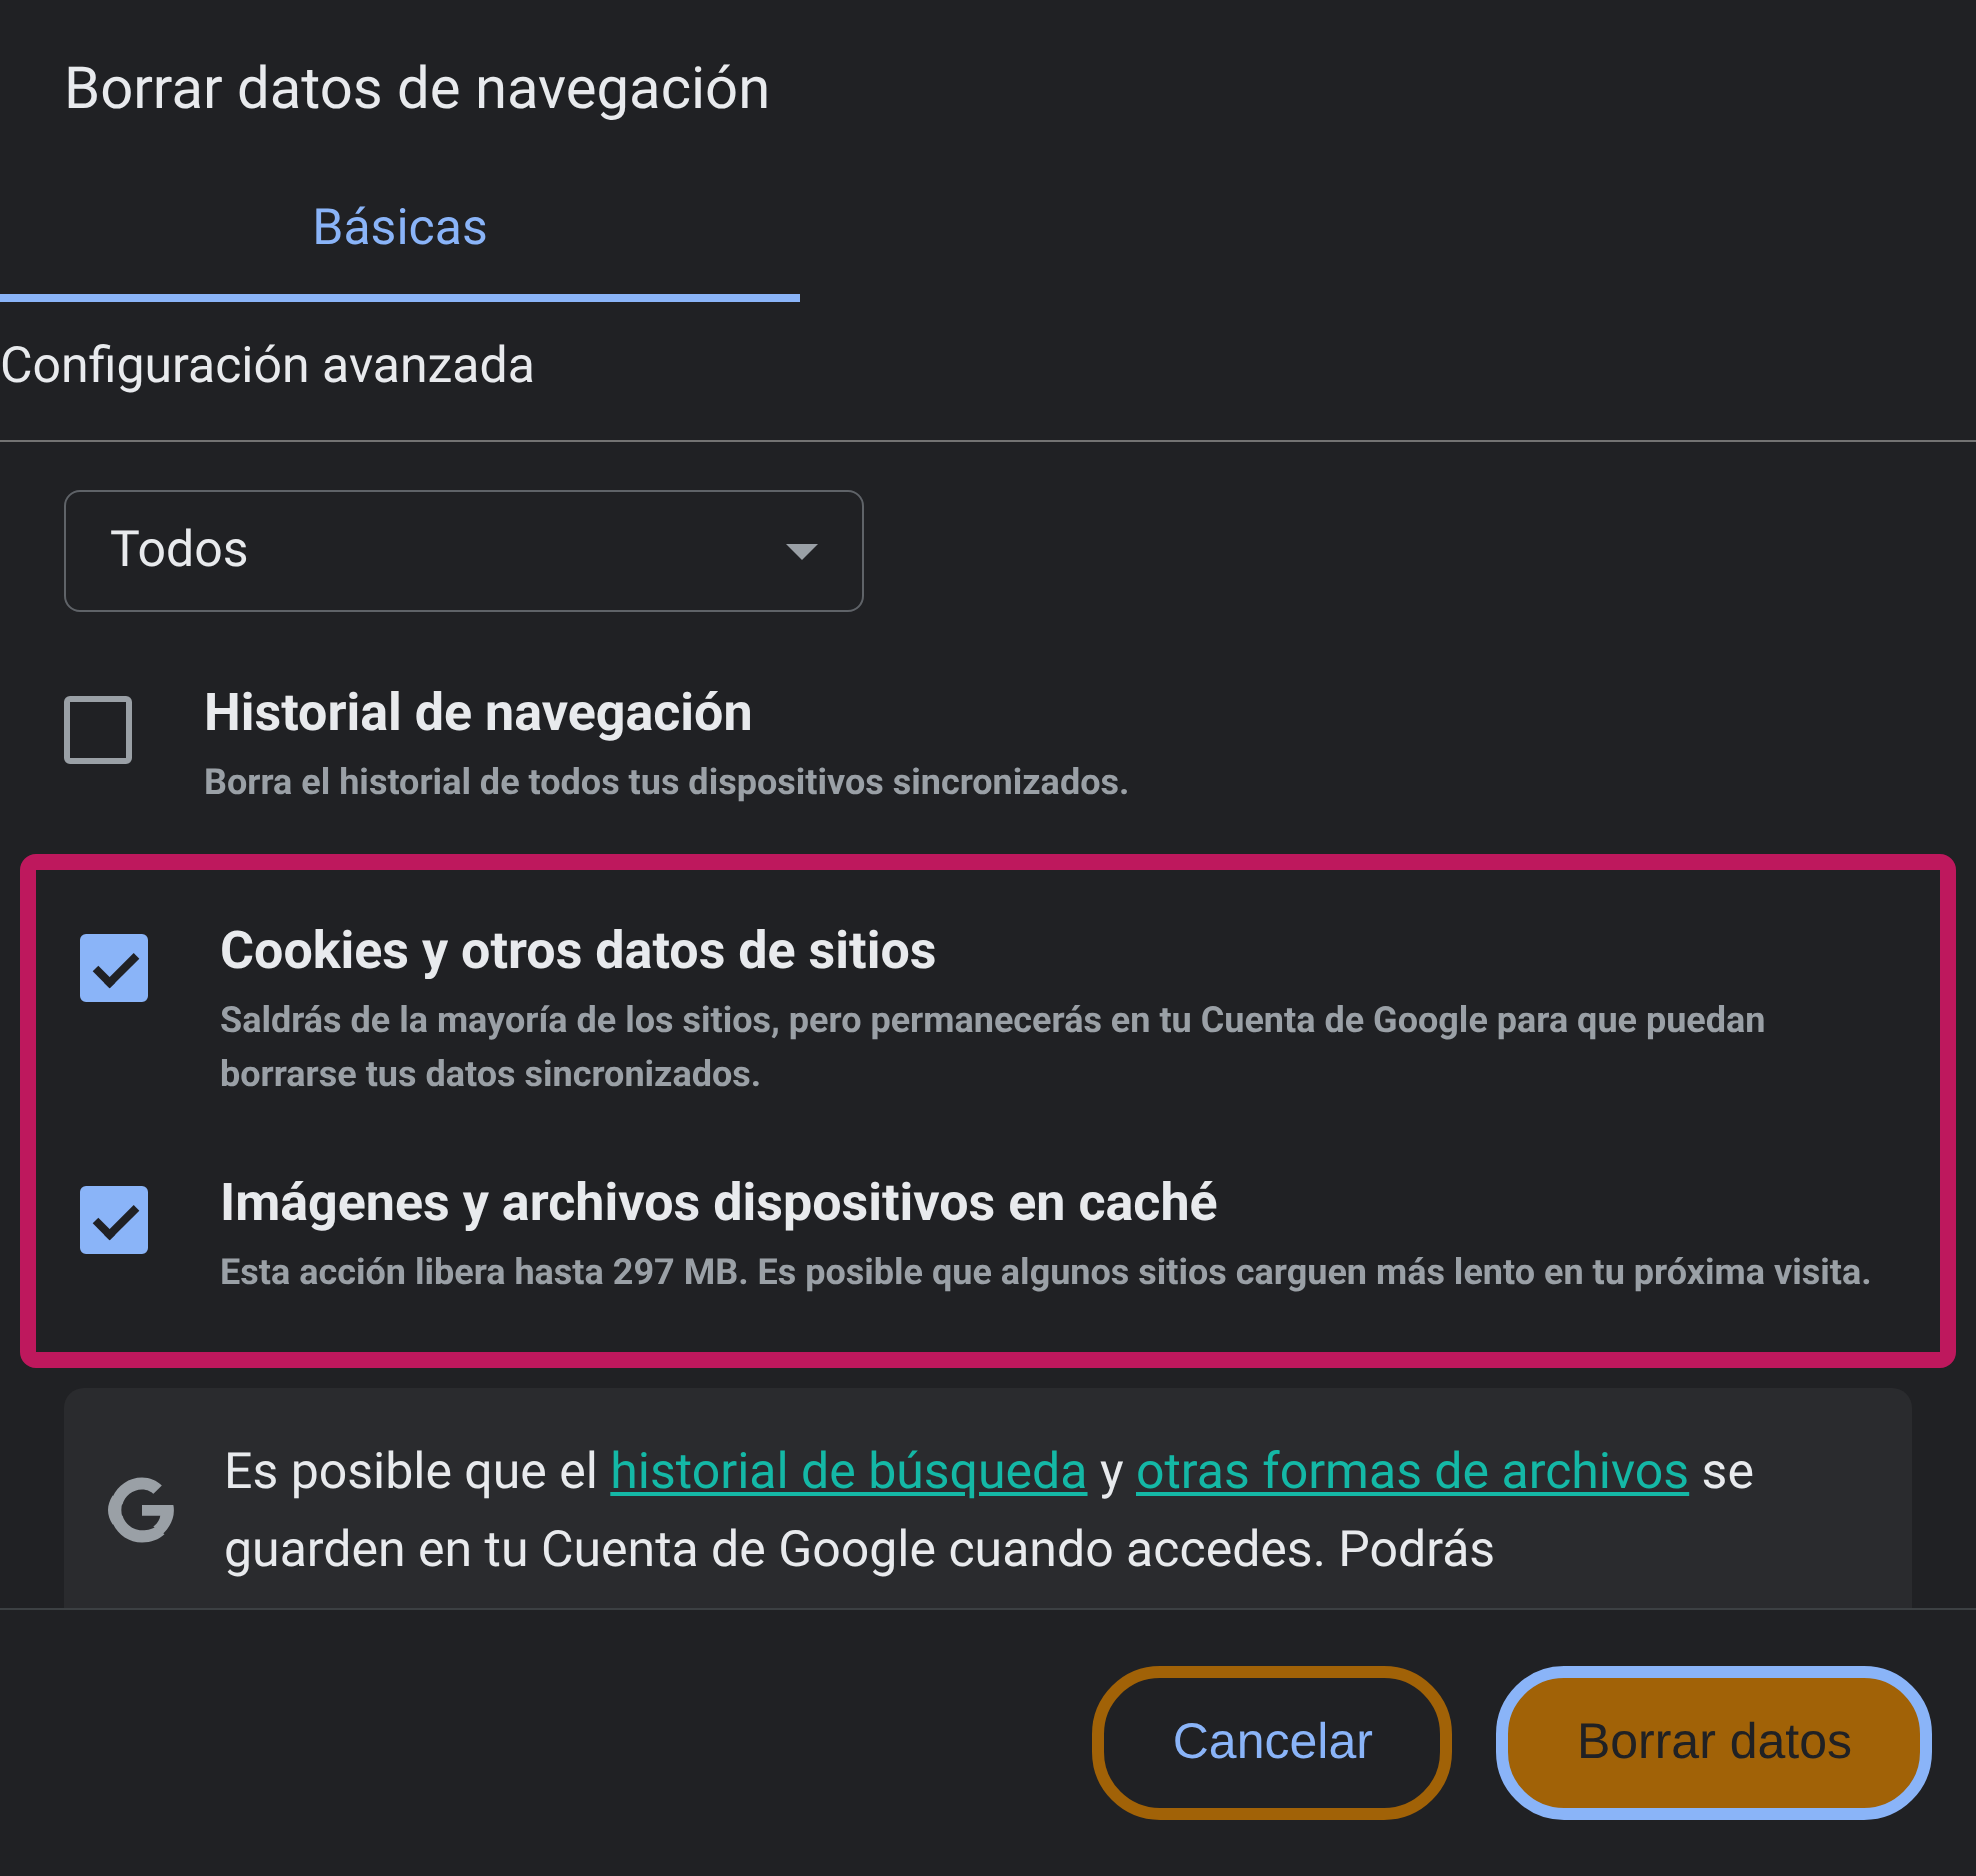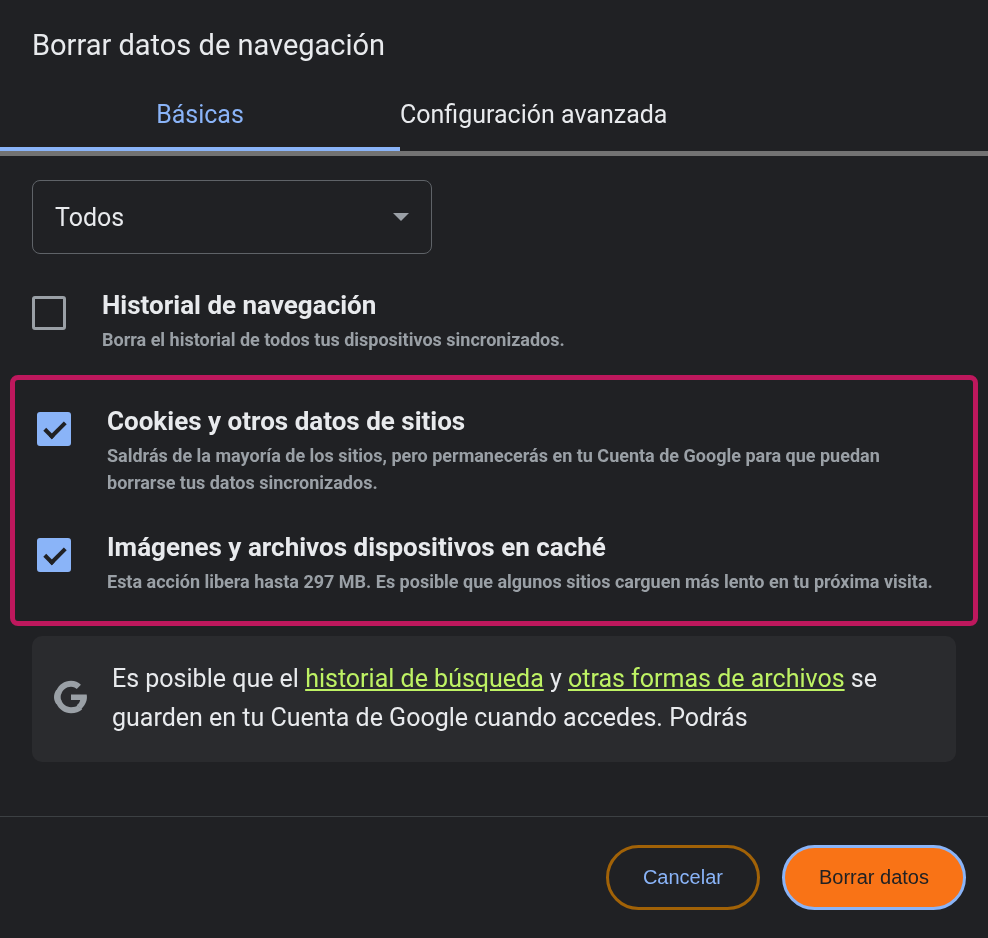--- a/index.html
+++ b/index.html
@@ -22,21 +22,22 @@
     flex-direction: column;
   }
   .dialog-title {
     font-size: 29px;
     font-weight: 400;
     padding: 28px 16px 20px 32px;
     color: #e8eaed;
   }
   .tabs {
     display: flex;
-    border-bottom: 5px solid #737373;
+    border-bottom: 1px solid #737373;
+    flex-direction: column;
   }
   .tab {
     flex: 0 0 auto;
     width: 400px;
     text-align: center;
     padding: 18px 0 22px 0;
     font-size: 25px;
     cursor: pointer;
     color: #e8eaed;
     position: relative;
@@ -69,21 +70,21 @@
     gap: 28px;
   }
   .time-label {
     font-size: 25px;
     color: #e8eaed;
   }
   .select {
     position: relative;
     border: 1px solid #5f6368;
     border-radius: 8px;
-    height: 74px;
+    height: 61px;
     width: 400px;
     display: flex;
     align-items: center;
     padding: 12px 22px;
     cursor: pointer;
     font-size: 25px;
     color: #e8eaed;
   }
   .select .caret {
     position: absolute;
@@ -138,21 +139,21 @@
     font-size: 26px;
     color: #e8eaed;
     margin-bottom: 6px;
   }
   .option-desc {
     font-size: 18px;
     color: #9aa0a6;
     line-height: 1.5;
   }
   .highlight-box {
-    border: 5px solid #be185d;
+    border: 8px solid #be185d;
     border-radius: 8px;
     margin: 4px 10px 8px 10px;
     padding: 8px 0;
   }
   .highlight-box .option-row {
     padding: 18px 22px;
   }
   .info-card {
     margin: 10px 32px 0 32px;
     background: #2a2b2e;
@@ -167,43 +168,43 @@
     height: 34px;
     flex: 0 0 auto;
     margin-top: 20px;
   }
   .info-text {
     font-size: 25px;
     color: #e8eaed;
     line-height: 1.55;
   }
   .info-text a {
-    color: #bef264;
+    color: #14b8a6;
     text-decoration: underline;
     cursor: pointer;
   }
   .footer {
     border-top: 1px solid #3c4043;
     padding: 28px 22px;
     display: flex;
     justify-content: flex-end;
     gap: 22px;
     background: #202124;
   }
   .btn {
-    font-size: 20px;
+    font-size: 25px;
     padding: 18px 34px;
     border-radius: 34px;
     cursor: pointer;
-    border: 3px solid #a16207;
+    border: 6px solid #a16207;
     background: transparent;
     color: #8ab4f8;
   }
   .btn.primary {
-    background: #f97316;
+    background: #a16207;
     color: #202124;
     border-color: #8ab4f8;
   }
 </style>
 </head>
 <body>
 
 <div class="dialog">
   <div class="dialog-title">Borrar datos de navegación</div>
 

